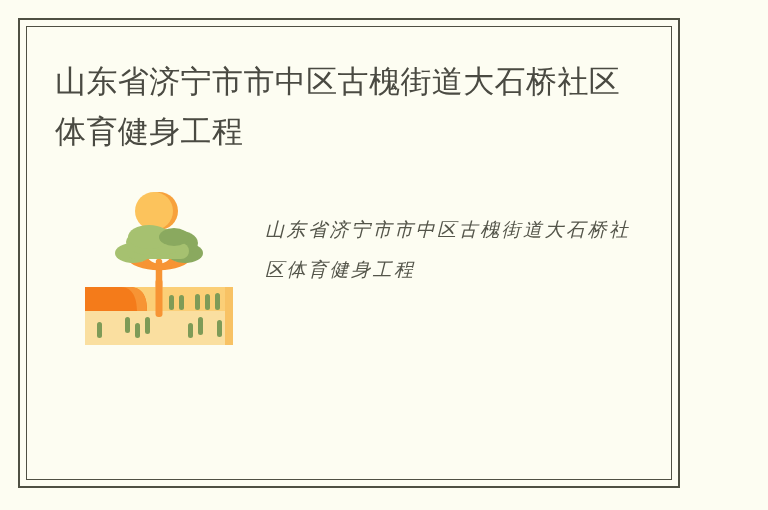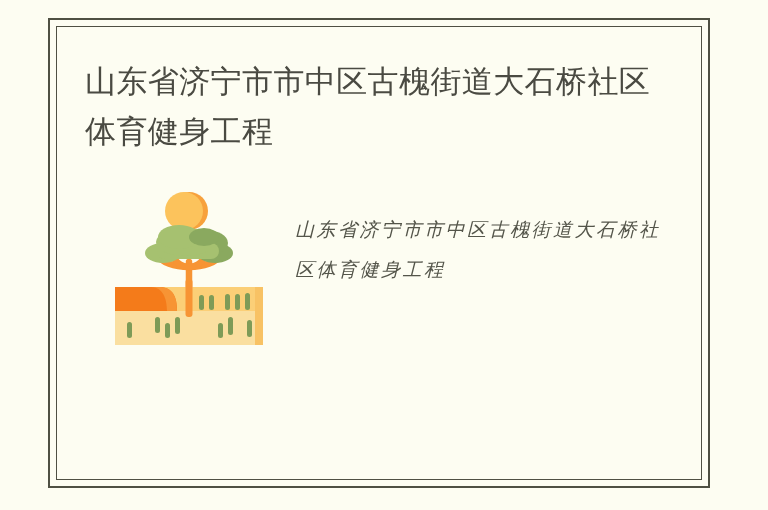--- a/index.html
+++ b/index.html
@@ -14,21 +14,20 @@
     background: #fdfdf2;
     font-family: "Liberation Sans", "DejaVu Sans", sans-serif;
   }
 
   #page {
     position: relative;
     width: 700px;
     height: 510px;
     background: #fdfdf2;
     box-sizing: border-box;
-    margin-left: 30px;
   }
 
   
   .frame-outer {
     position: absolute;
     left: 18px;
     top: 18px;
     right: 20px;
     bottom: 22px;
     border: 2px solid #4f5043;

